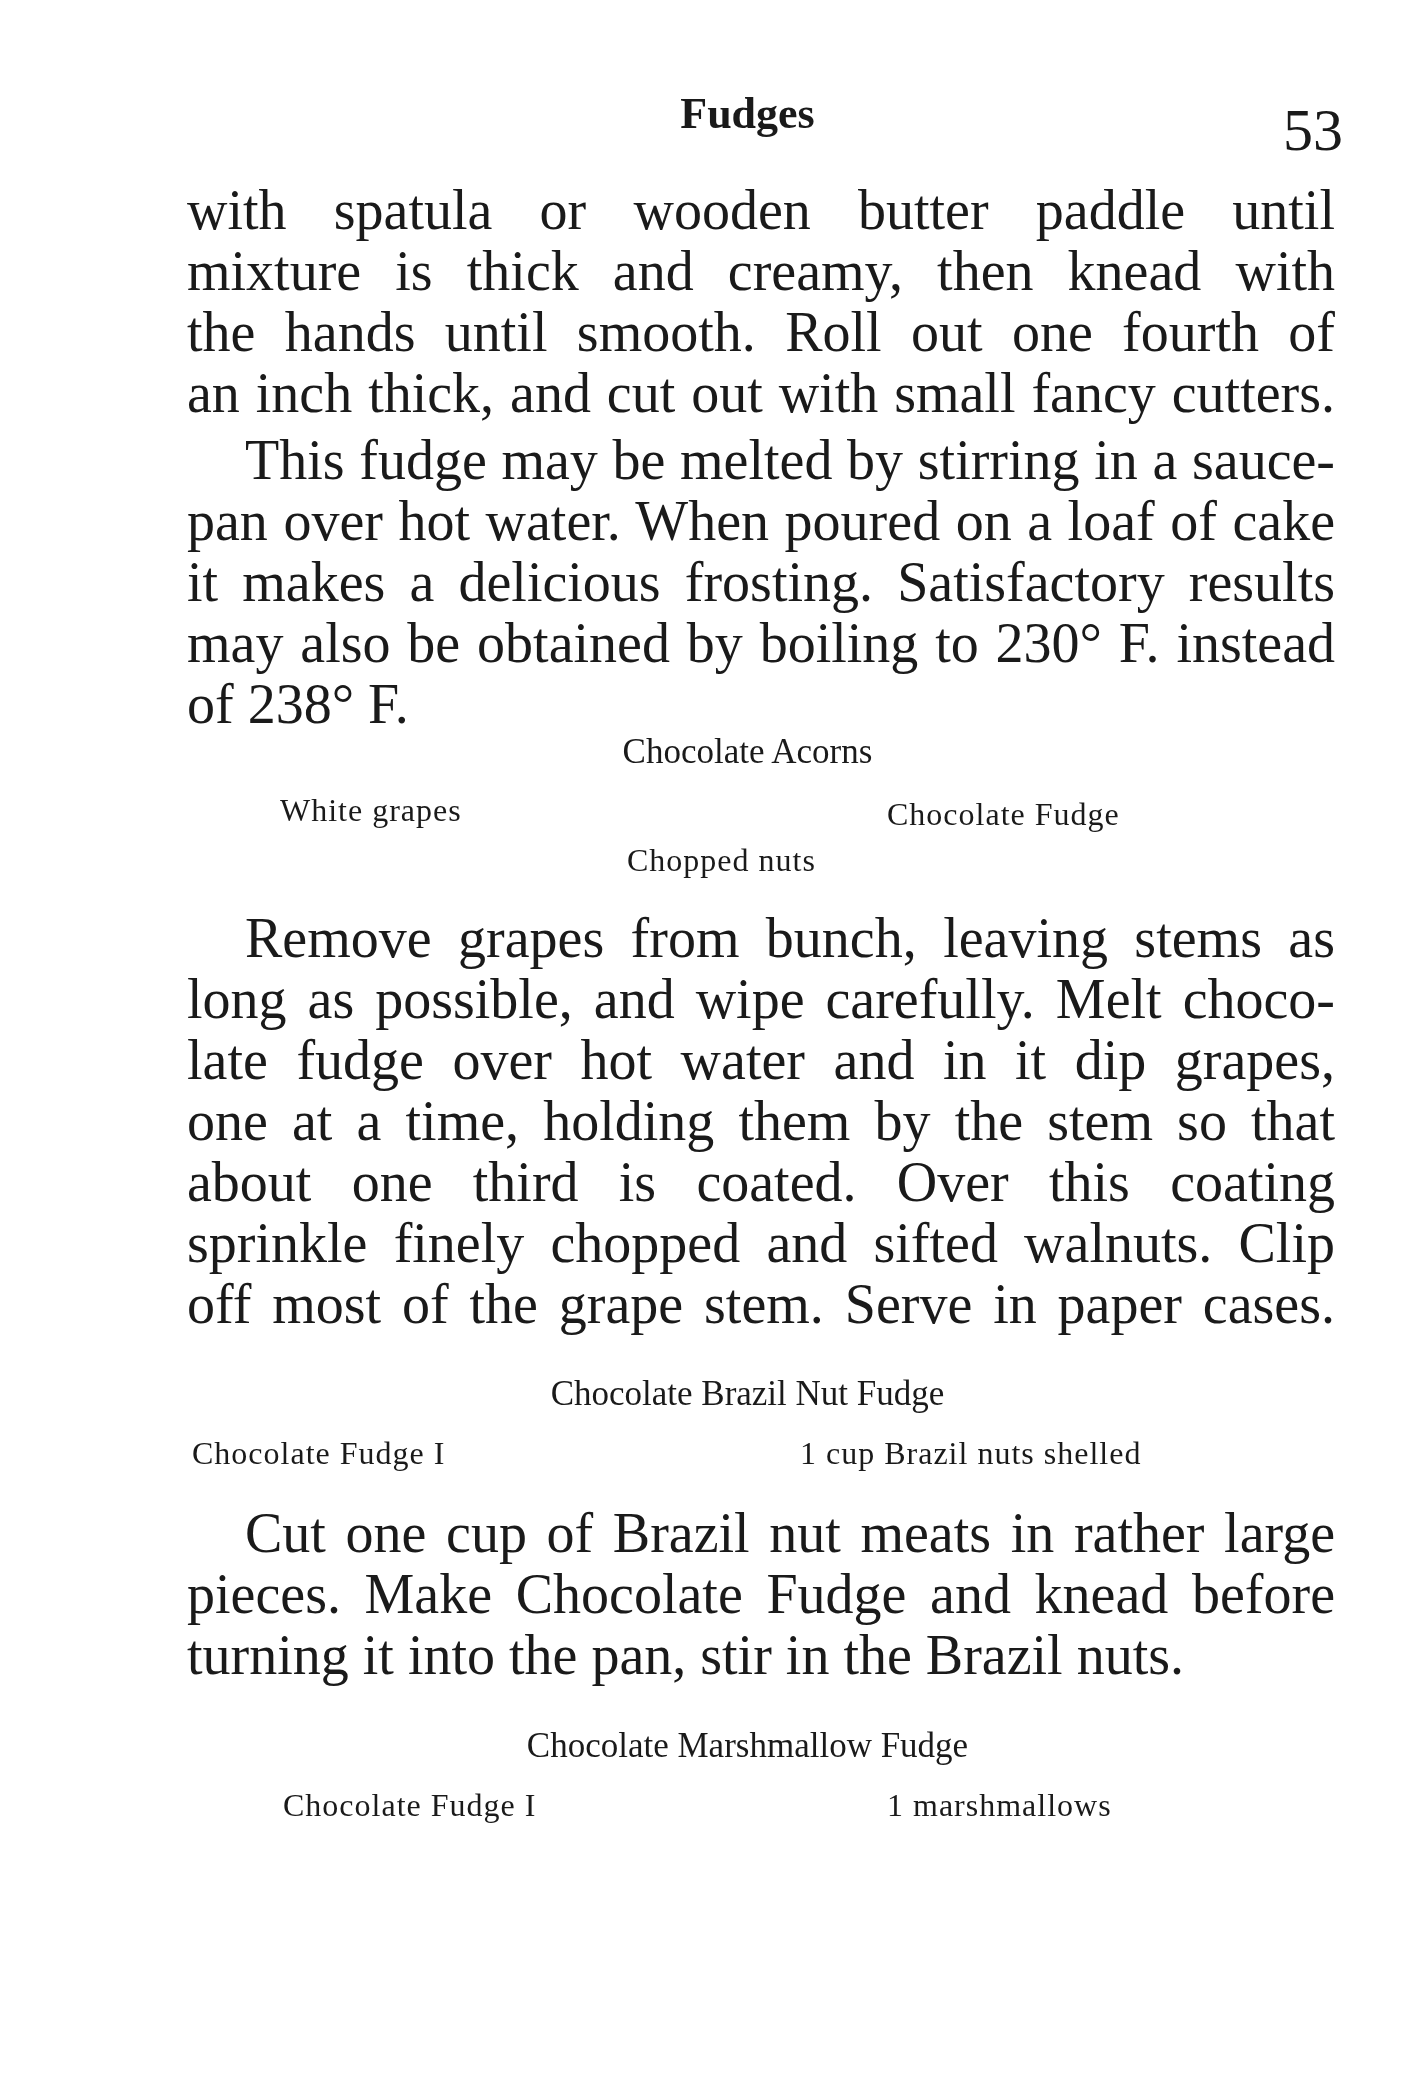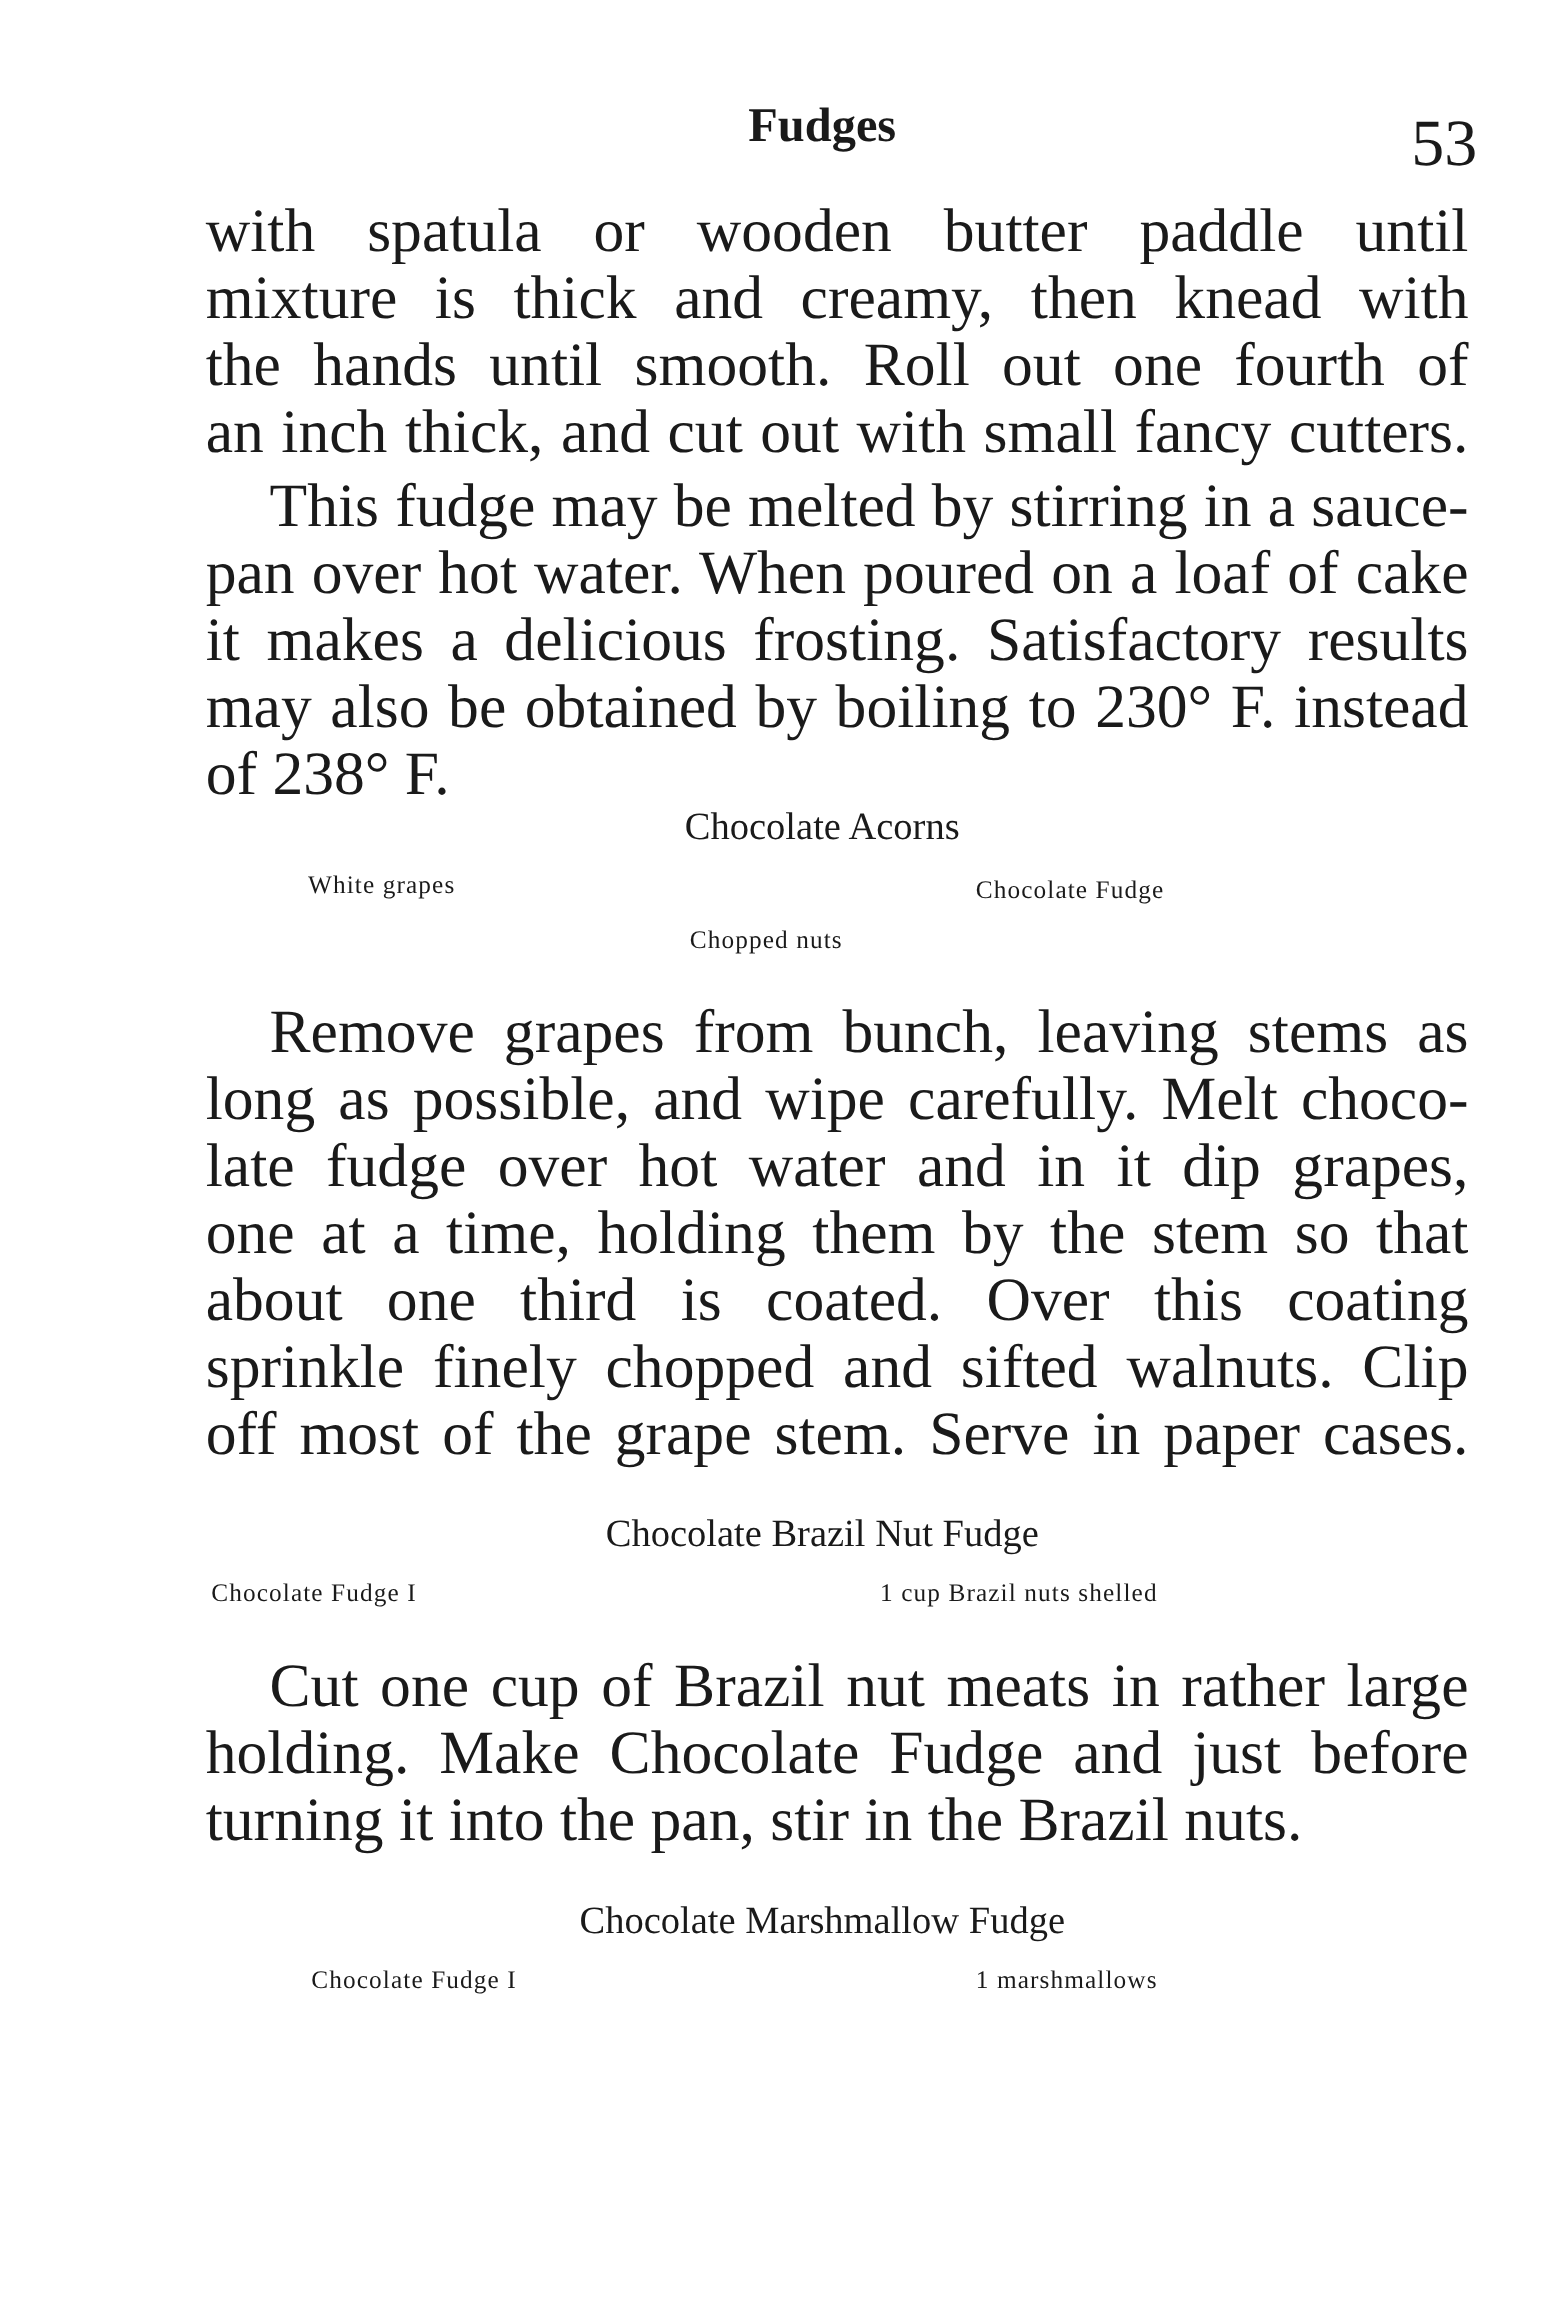--- a/index.html
+++ b/index.html
@@ -6,21 +6,21 @@
   body { width:1425px; height:2100px; position:relative; overflow:hidden; color:#1a1a1a;
          font-family:"Liberation Serif","DejaVu Serif",serif; }
   .abs { position:absolute; white-space:nowrap;margin-left:35px; }
   .running-head { left:0; width:1425px; top:88px; text-align:center; font-weight:bold; font-size:44px; }
   .page-num { left:1248px; top:96px; font-size:60px; }
   .body-line { left:152px; width:1148px; font-size:56px; line-height:61px; height:61px;
                text-align:justify; text-align-last:justify; }
   .body-line.last { text-align-last:left; }
   .body-line.indent { padding-left:58px; width:1090px; }
   .heading { left:0; width:1425px; text-align:center; font-weight:normal; font-size:35px; }
-  .ingr { font-size:23px; letter-spacing:1px; }
+  .ingr { font-size:32px; letter-spacing:1px; }
 </style>
 </head>
 <body>
 
 <div class="abs running-head">Fudges</div>
 <div class="abs page-num">53</div>
 
 <div>
   <div class="abs body-line" style="top:180px">with spatula or wooden butter paddle until</div>
   <div class="abs body-line" style="top:241px">mixture is thick and creamy, then knead with</div>
@@ -48,21 +48,21 @@
   <div class="abs body-line" style="top:1152px">about one third is coated.  Over this coating</div>
   <div class="abs body-line" style="top:1213px">sprinkle finely chopped and sifted walnuts.  Clip</div>
   <div class="abs body-line" style="top:1274px">off most of the grape stem.  Serve in paper cases.</div>
 </div>
 
 <div>
   <div class="abs heading" style="top:1374px">Chocolate Brazil Nut Fudge</div>
   <div class="abs ingr" style="left:157px;top:1435px">Chocolate Fudge I</div>
   <div class="abs ingr" style="left:765px;top:1435px">1 cup Brazil nuts shelled</div>
   <div class="abs body-line indent" style="top:1503px">Cut one cup of Brazil nut meats in rather large</div>
-  <div class="abs body-line" style="top:1564px">holding.  Make Chocolate Fudge and just before</div>
+  <div class="abs body-line" style="top:1564px">pieces.  Make Chocolate Fudge and knead before</div>
   <div class="abs body-line last" style="top:1625px">turning it into the pan, stir in the Brazil nuts.</div>
 </div>
 
 <div>
   <div class="abs heading" style="top:1726px">Chocolate Marshmallow Fudge</div>
   <div class="abs ingr" style="left:248px;top:1787px">Chocolate Fudge I</div>
   <div class="abs ingr" style="left:852px;top:1787px">1 marshmallows</div>
 </div>
 
 </body></html>

